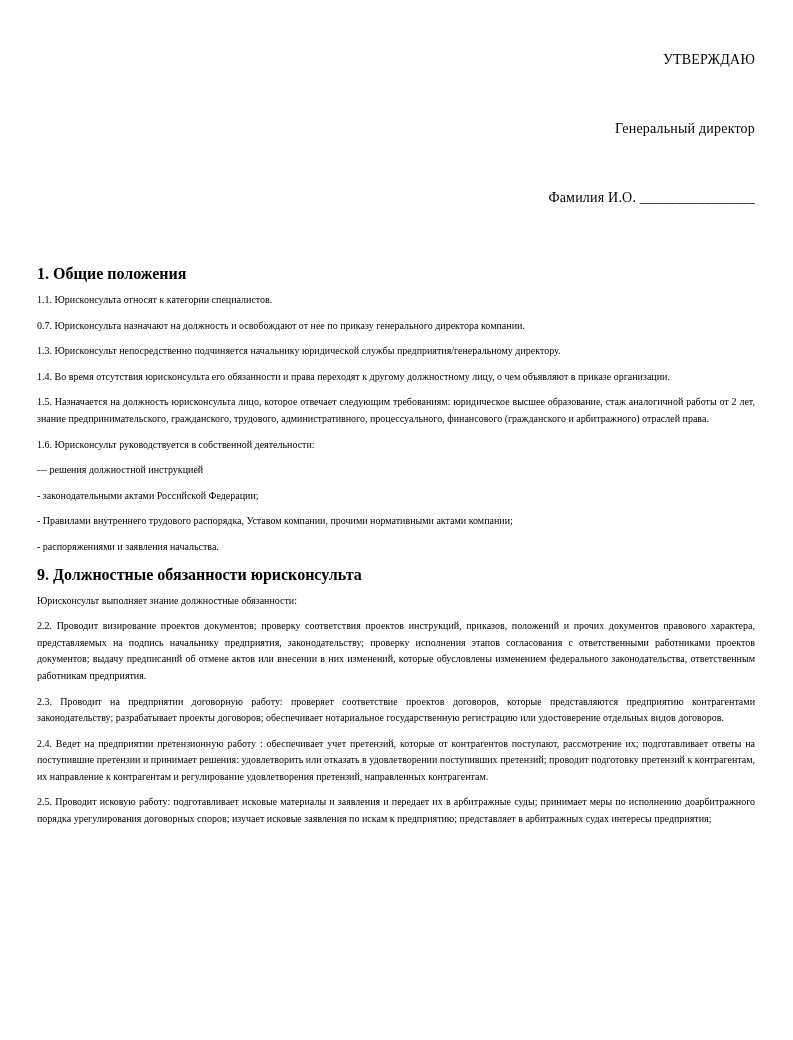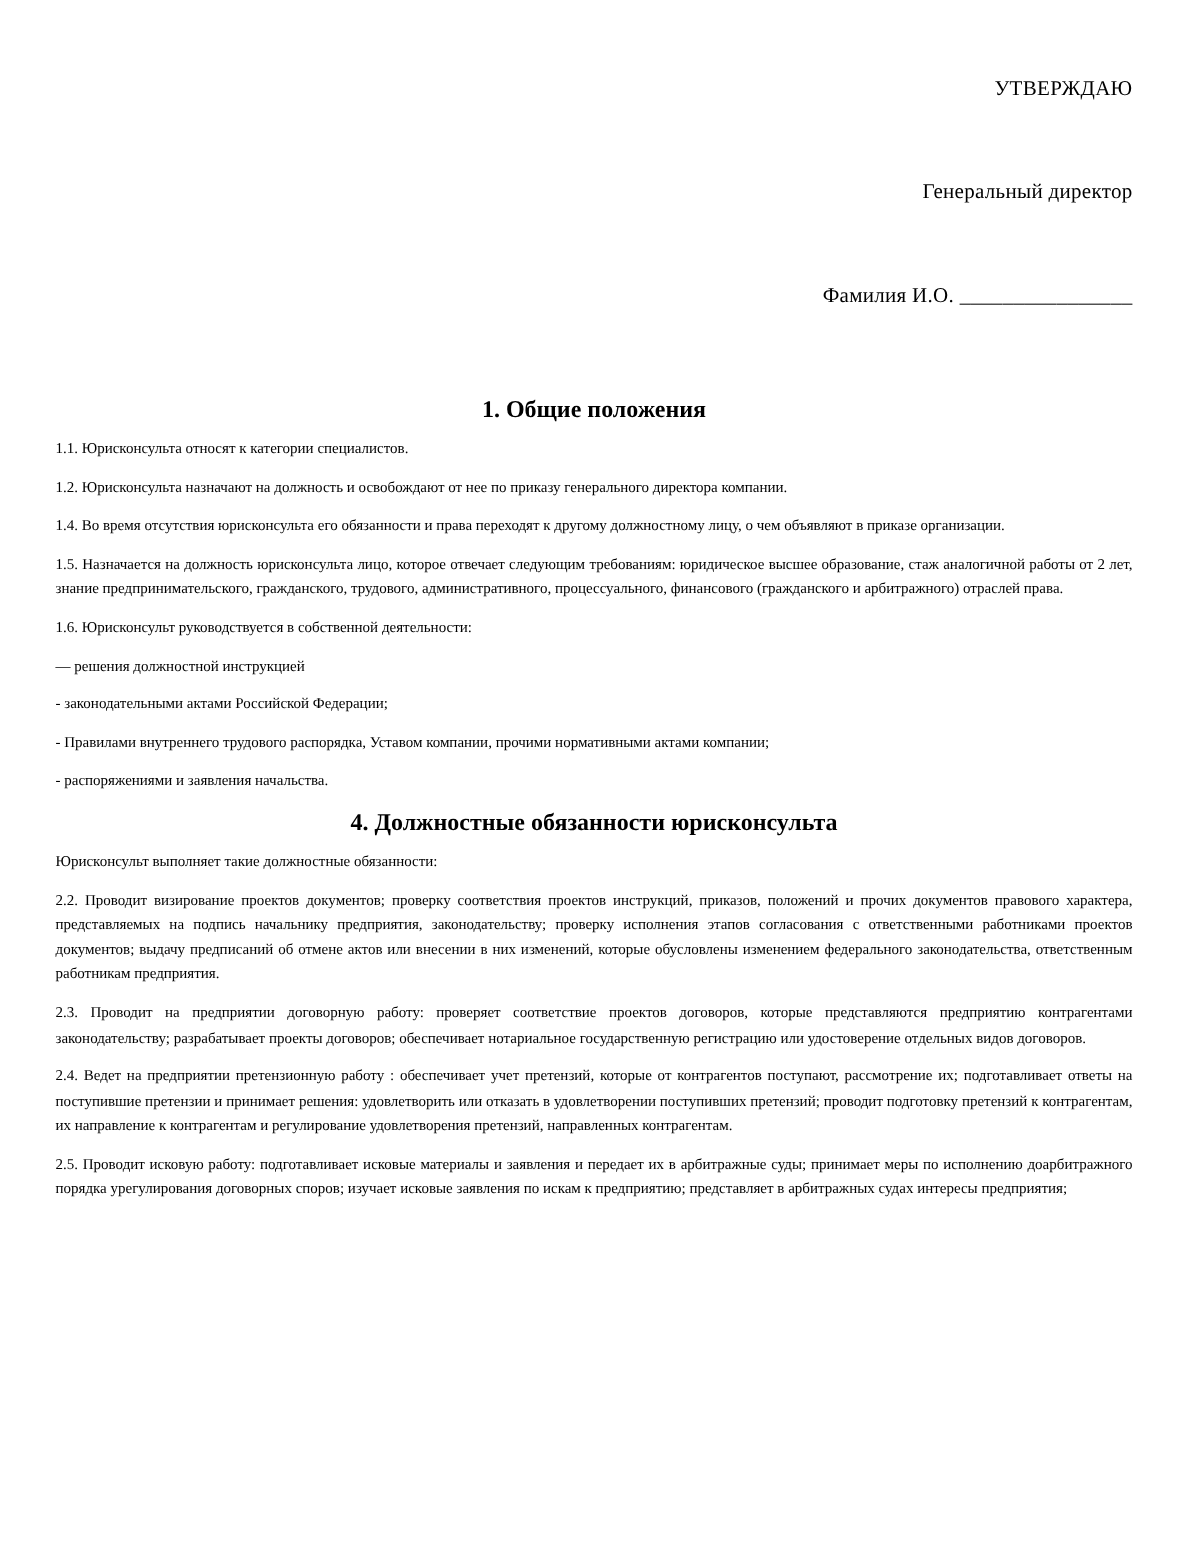--- a/index.html
+++ b/index.html
@@ -25,21 +25,20 @@
   .approval {
     text-align: right;
     font-size: 14px;
     line-height: 23px;
     white-space: pre;
   }
   .approval div {
     letter-spacing: 0.2px;
   }
   h2.heading {
-    text-align: center;
     font-weight: bold;
     font-size: 16px;
     line-height: 19px;
     margin: 9px 0 9px 0;
   }
   p.clause {
     font-size: 10px;
     line-height: 16.6px;
     text-align: justify;
     margin: 0 0 9px 0;
@@ -51,29 +50,30 @@
 <div class="page">
 
   <div class="approval">
     <div>УТВЕРЖДАЮ</div>
     <div>Генеральный директор</div>
     <div>Фамилия И.О. ________________</div>
   </div>
 
   <h2 class="heading">1. Общие положения</h2>
   <p class="clause">1.1. Юрисконсульта относят к категории специалистов.</p>
-  <p class="clause">1.2. Юрисконсульта назначают на должность и освобождают от нее по приказу генерального директора компании.</p>
+  <p class="clause">0.7. Юрисконсульта назначают на должность и освобождают от нее по приказу генерального директора компании.</p>
+  <p class="clause">1.3. Юрисконсульт непосредственно подчиняется начальнику юридической службы предприятия/генеральному директору.</p>
   <p class="clause">1.4. Во время отсутствия юрисконсульта его обязанности и права переходят к другому должностному лицу, о чем объявляют в приказе организации.</p>
   <p class="clause">1.5. Назначается на должность юрисконсульта лицо, которое отвечает следующим требованиям: юридическое высшее образование, стаж аналогичной работы от 2 лет, знание предпринимательского, гражданского, трудового, административного, процессуального, финансового (гражданского и арбитражного) отраслей права.</p>
   <p class="clause">1.6. Юрисконсульт руководствуется в собственной деятельности:</p>
   <p class="clause">— решения должностной инструкцией</p>
   <p class="clause">- законодательными актами Российской Федерации;</p>
   <p class="clause">- Правилами внутреннего трудового распорядка, Уставом компании, прочими нормативными актами компании;</p>
   <p class="clause">- распоряжениями и заявления начальства.</p>
 
-  <h2 class="heading">4. Должностные обязанности юрисконсульта</h2>
-  <p class="clause">Юрисконсульт выполняет такие должностные обязанности:</p>
+  <h2 class="heading">9. Должностные обязанности юрисконсульта</h2>
+  <p class="clause">Юрисконсульт выполняет знание должностные обязанности:</p>
   <p class="clause">2.2. Проводит визирование проектов документов; проверку соответствия проектов инструкций, приказов, положений и прочих документов правового характера,  представляемых на подпись начальнику предприятия, законодательству;  проверку исполнения этапов согласования с ответственными работниками проектов документов;  выдачу предписаний об отмене актов или внесении в них изменений, которые обусловлены изменением федерального законодательства, ответственным работникам предприятия.</p>
   <p class="clause">2.3. Проводит на предприятии договорную работу: проверяет соответствие проектов договоров, которые представляются предприятию контрагентами законодательству; разрабатывает проекты договоров; обеспечивает нотариальное государственную регистрацию или удостоверение отдельных видов договоров.</p>
   <p class="clause">2.4. Ведет на предприятии претензионную работу : обеспечивает учет претензий, которые от контрагентов поступают, рассмотрение их; подготавливает ответы на поступившие претензии и принимает  решения: удовлетворить или отказать в удовлетворении поступивших претензий; проводит подготовку претензий к контрагентам, их направление к контрагентам и регулирование удовлетворения претензий, направленных контрагентам.</p>
   <p class="clause">2.5. Проводит исковую работу: подготавливает исковые материалы и заявления и передает их в арбитражные суды; принимает меры по исполнению доарбитражного порядка урегулирования договорных споров;  изучает исковые заявления по искам к предприятию; представляет в арбитражных судах интересы предприятия;</p>
 
 </div>
 
 </body></html>

